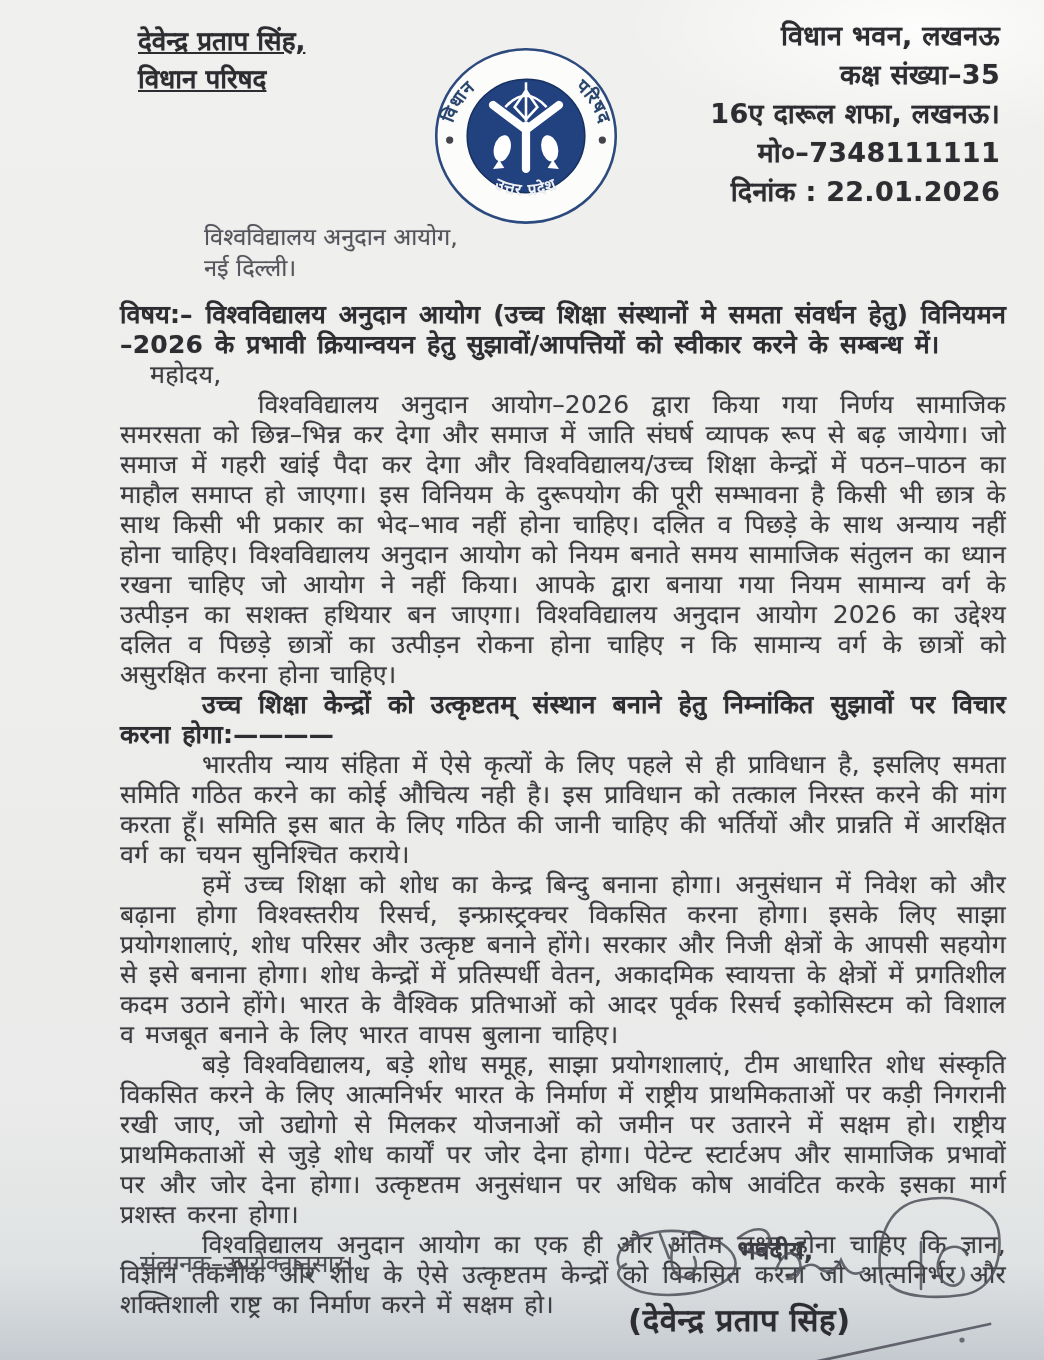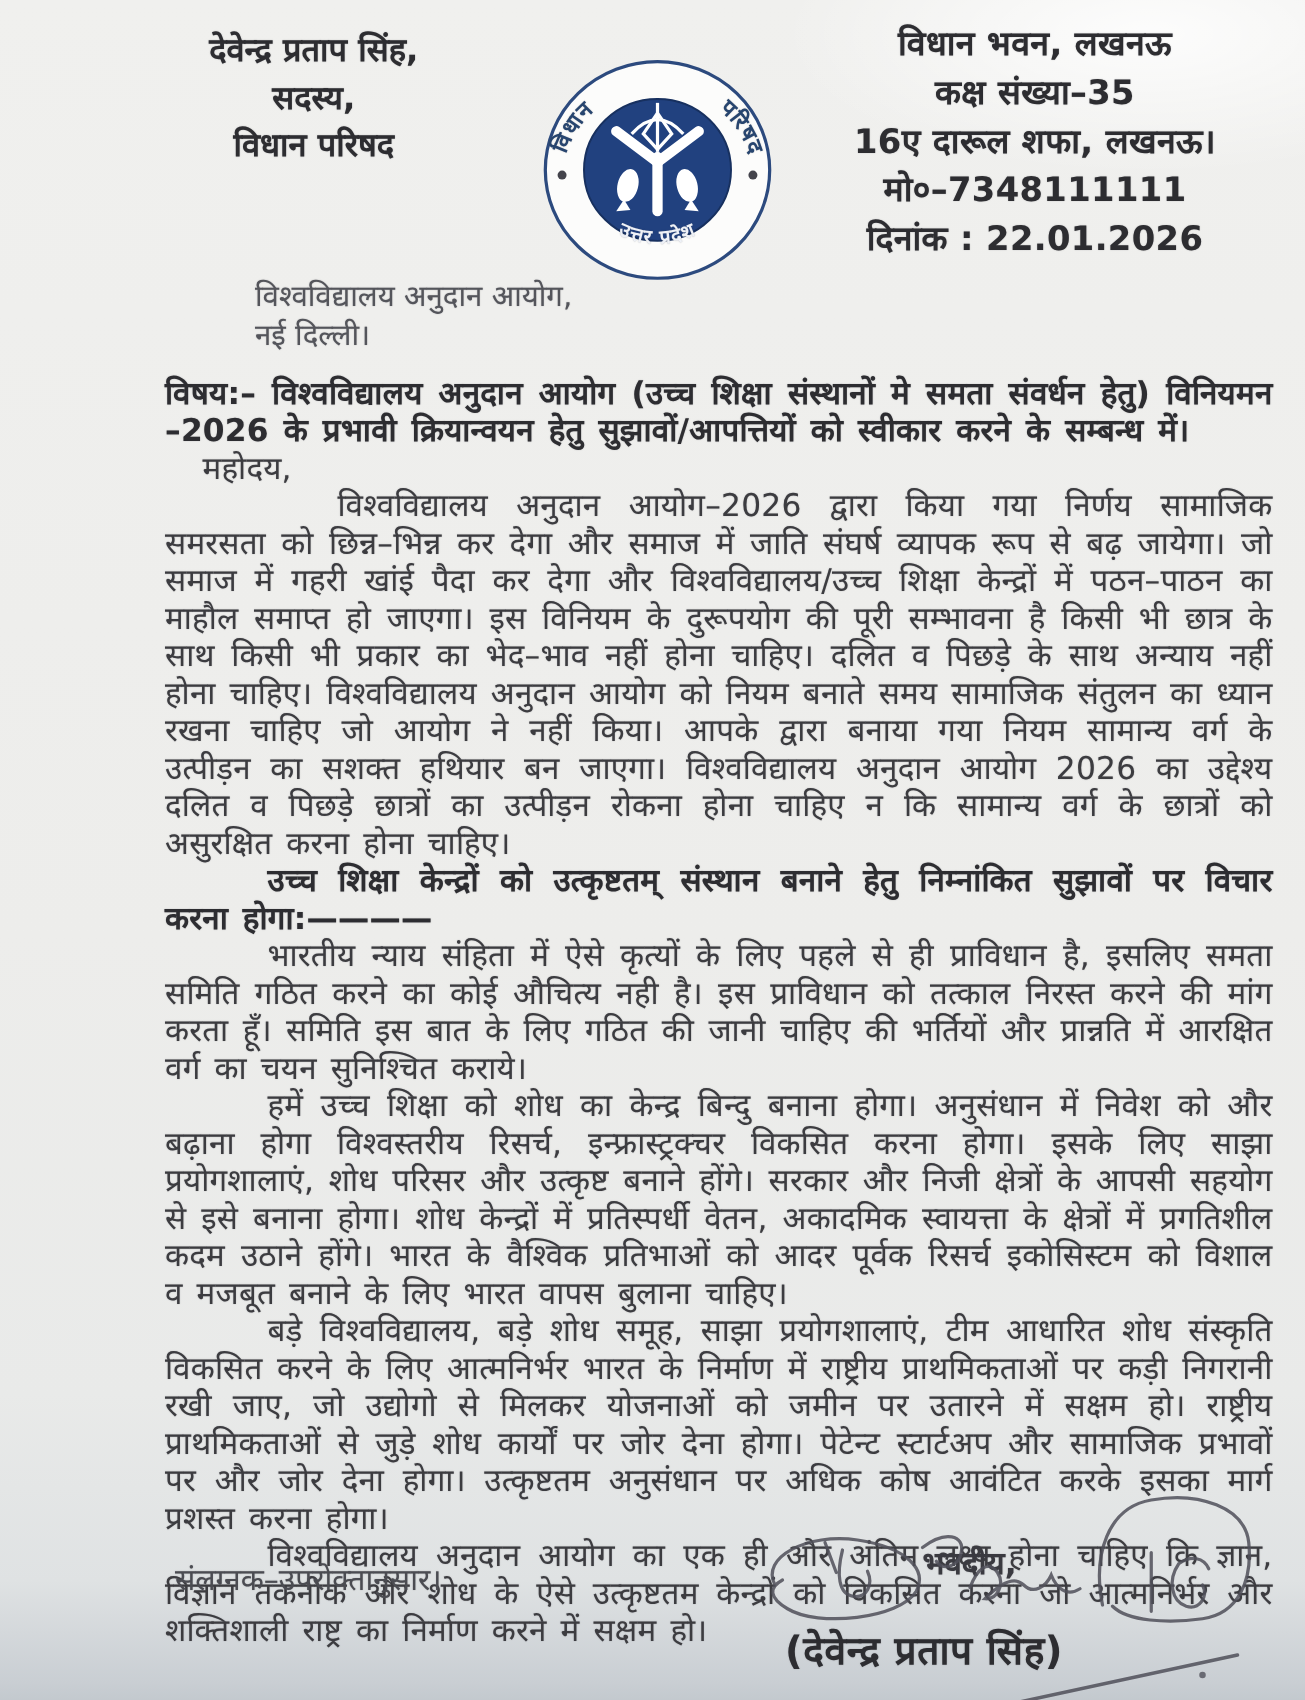--- a/index.html
+++ b/index.html
@@ -8,47 +8,46 @@
     font-family:"DejaVu Sans","Liberation Sans",sans-serif;
     background:
       radial-gradient(ellipse 420px 160px at 88% 2%, rgba(255,255,255,.85), rgba(255,255,255,0) 70%),
       linear-gradient(180deg,#f0f0ee 0%,#ededeb 55%,#e9eae9 82%,#dfe2e3 93%,#c9ced3 99%,#c3c9ce 100%);
     color:#3c3c40;
   }
   .page *{text-shadow:0 0 1px rgba(84,84,92,.45);}
   .abs{position:absolute;}
   .bold{font-weight:bold;color:#2d2d31;}
   
-  .sender{left:138px;top:22px;width:226px;text-align:center;font-size:26px;line-height:38px;}
-  .office{left:656px;top:16px;width:344px;text-align:center;font-size:27px;line-height:39px;letter-spacing:.3px;}
+  .sender{left:138px;top:22px;width:226px;text-align:left;font-size:26px;line-height:38px;text-decoration:underline;}
+  .office{left:656px;top:16px;width:344px;text-align:right;font-size:27px;line-height:39px;letter-spacing:.3px;}
   .seal{left:428px;top:44px;}
   
   .recipient{left:204px;top:222px;width:420px;font-size:23.5px;line-height:30.5px;color:#54555b;}
   
-  .flow{left:132px;top:300px;width:886px;font-size:25px;line-height:30px;text-align:justify;
+  .flow{left:120px;top:300px;width:886px;font-size:25px;line-height:30px;text-align:justify;
         word-spacing:3px;letter-spacing:.2px;}
   .flow p{margin:0;}
   .subject{font-weight:bold;color:#2d2d31;}
   .salutation{margin-left:30px !important;}
   .para{text-indent:82px;}
   .indent-lg{text-indent:138px;}
   
   .enclosure{left:140px;top:1246px;font-size:24px;color:#4b4c52;}
   .regards{left:700px;top:1232px;font-size:25px;font-weight:bold;color:#3a3a40;margin-left:38px;}
   .printed-name{left:628px;top:1298px;font-size:31px;font-weight:bold;color:#2d2d31;letter-spacing:.5px;}
   .sig{left:590px;top:1172px;}
 </style>
 </head>
 <body>
 
 <div class="page">
 
   <div class="abs sender bold">
     <div>देवेन्द्र प्रताप सिंह,</div>
-    <div>सदस्य,</div>
     <div>विधान परिषद</div>
   </div>
 
   <svg class="abs seal" width="196" height="188" viewBox="0 0 190 180" xmlns="http://www.w3.org/2000/svg" xmlns:xlink="http://www.w3.org/1999/xlink">
     <defs>
       <path id="arcTop" d="M 22,108 A 74,72 0 1 1 168,108" fill="none"></path>
       <path id="arcBottom" d="M 30,96 A 67,65 0 0 0 160,96" fill="none"></path>
     </defs>
     <ellipse cx="95" cy="88" rx="87" ry="84" fill="#fcfcfb" stroke="#2c4a7e" stroke-width="2.5"></ellipse>
     <circle cx="21" cy="92" r="3.5" fill="#44444c"></circle>

